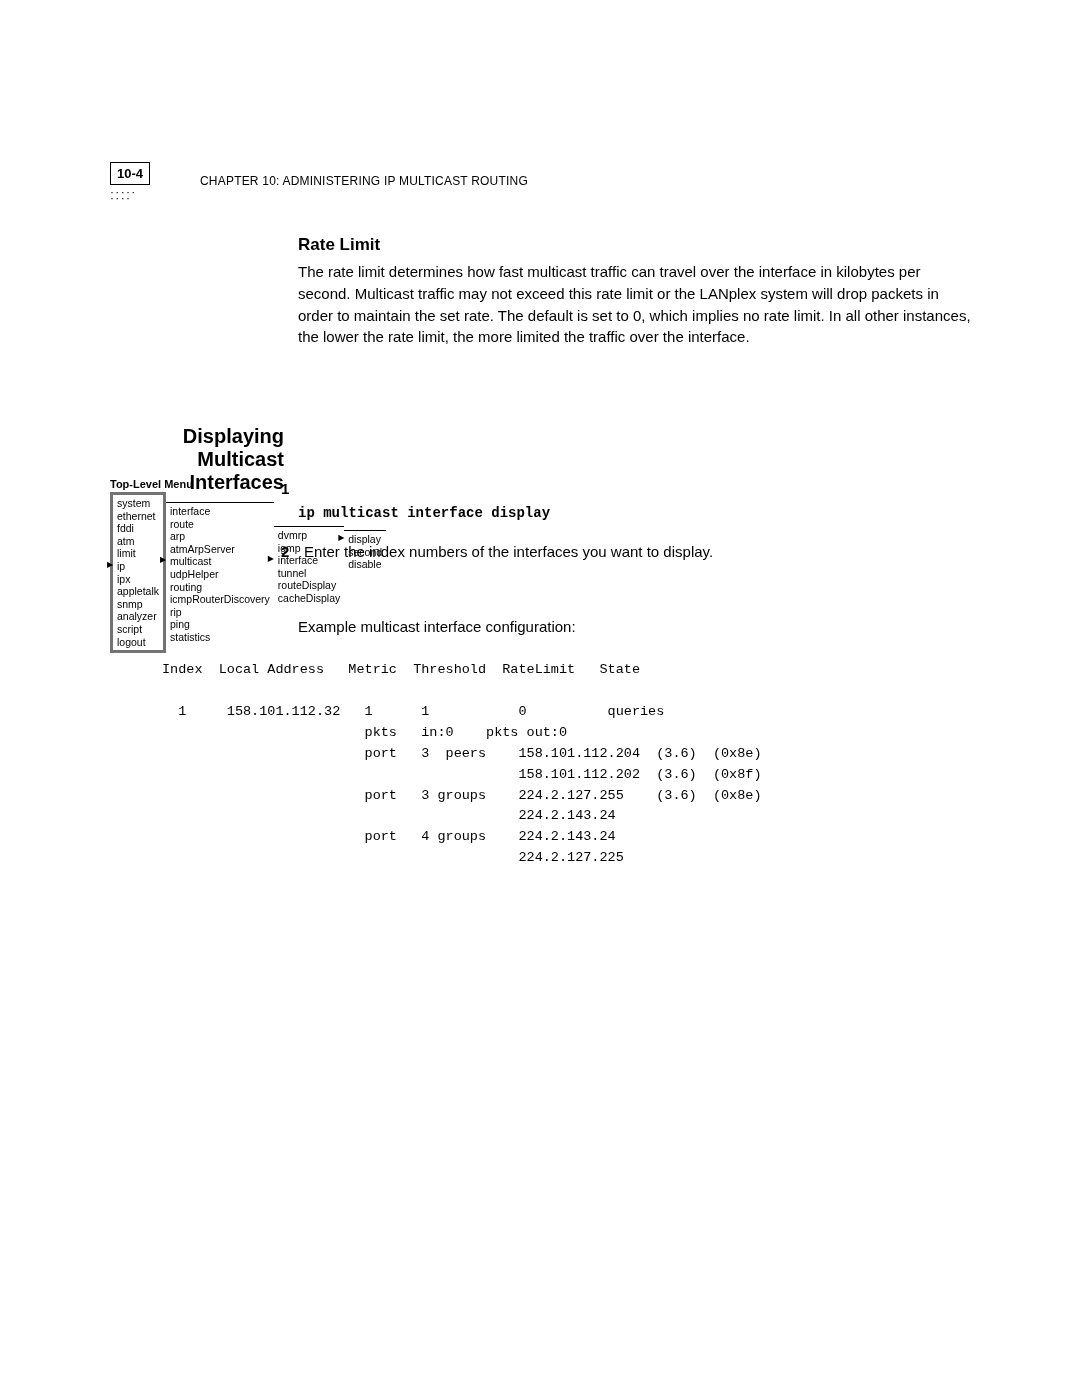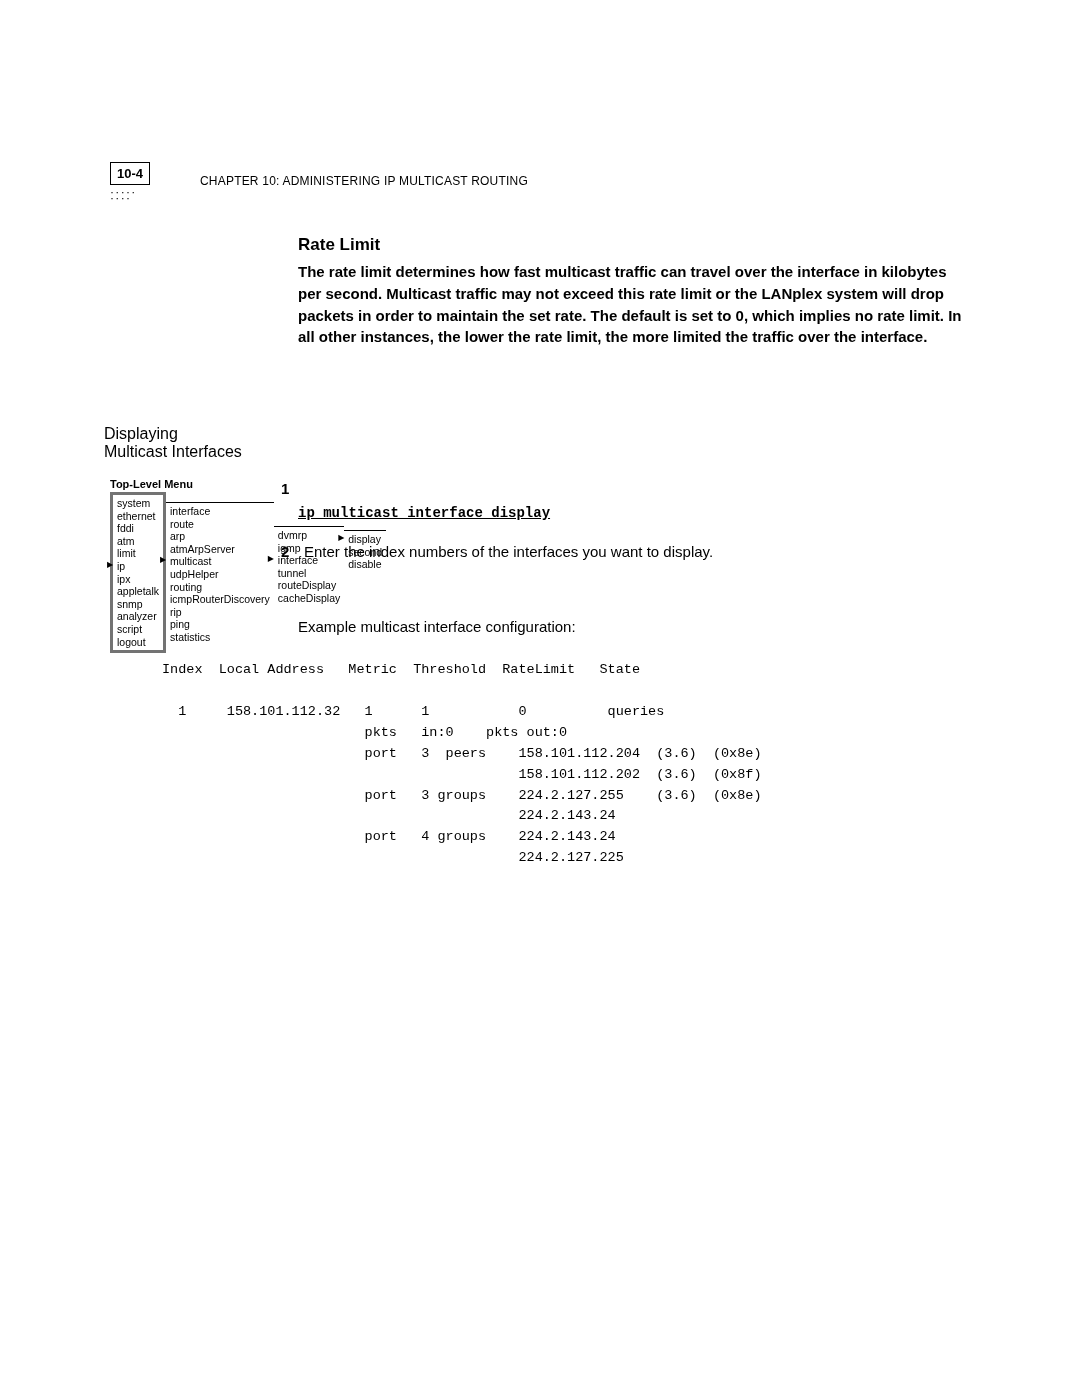--- a/index.html
+++ b/index.html
@@ -57,27 +57,27 @@
 
   h3.section-title {
     font-size: 17px;
     font-weight: bold;
     margin: 0 0 6px 0;
   }
   .para {
     font-size: 15px;
     line-height: 1.45;
     margin: 0 0 18px 0;
-    font-weight: bold;
   }
 
   .side-heading {
     position: absolute;
-    font-weight: normal;
-    font-size: 16px;
+    text-align: right;
+    font-weight: bold;
+    font-size: 20px;
   }
 
   .step-num {
     position: absolute;
     font-weight: bold;
     font-size: 15px;
   }
 
   .cmd {
     font-family: "Courier New", monospace;
@@ -152,21 +152,21 @@
     <p class="para">The rate limit determines how fast multicast traffic can travel over the interface in kilobytes per second. Multicast traffic may not exceed this rate limit or the LANplex system will drop packets in order to maintain the set rate. The default is set to 0, which implies no rate limit. In all other instances, the lower the rate limit, the more limited the traffic over the interface.</p>
   </div>
 
   <div class="side-heading" style="top:425px; right:796px; width:180px;">
     <div>Displaying</div>
     <div>Multicast Interfaces</div>
   </div>
 
 
   <div class="step-num" style="top:480px; left:281px;">1</div>
-  <div style="position:absolute; top:505px; left:298px;text-decoration:underline;" class="cmd">ip multicast interface display</div>
+  <div style="position:absolute; top:505px; left:298px;" class="cmd">ip multicast interface display</div>
 
   <div class="step-num" style="top:543px; left:281px;">2</div>
   <div style="position:absolute; top:543px; left:304px; right:110px;">Enter the index numbers of the interfaces you want to display.</div>
 
   <div style="position:absolute; top:618px; left:298px;">Example multicast interface configuration:</div>
 
   <div class="menu-diagram">
     <div class="menu-title">Top-Level Menu</div>
     <div class="menu-columns">
       <div class="menu-col">

